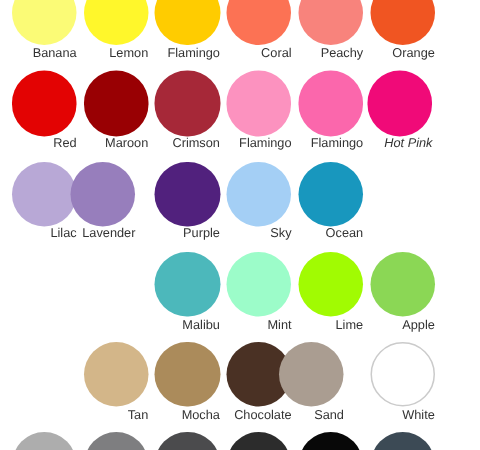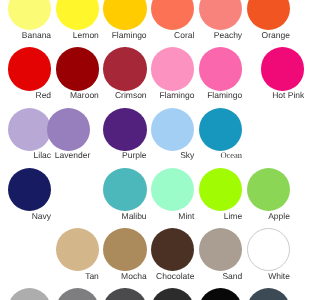--- a/index.html
+++ b/index.html
@@ -101,21 +101,21 @@
         <div class="swatch-label">Crimson</div>
       </div>
       <div class="swatch-cell" style="left: 151.08px;">
         <div class="swatch-dot" title="BubbleGum" style="background-color: rgb(252, 146, 191);"></div>
         <div class="swatch-label">Flamingo</div>
       </div>
       <div class="swatch-cell" style="left: 198.84px;">
         <div class="swatch-dot" title="Flamingo" style="background-color: rgb(251, 103, 172);"></div>
         <div class="swatch-label">Flamingo</div>
       </div>
-      <div class="swatch-cell" style="left: 261px;">
+      <div class="swatch-cell" style="left: 245px; font-style: italic;">
         <div class="swatch-dot" title="Hot Pink" style="background-color: rgb(240, 10, 120);"></div>
         <div class="swatch-label">Hot Pink</div>
       </div>
     </div>
     <div class="swatch-row">
       <div class="swatch-cell" style="left: 7.8px;">
         <div class="swatch-dot" title="Lilac" style="background-color: rgb(184, 168, 214);"></div>
         <div class="swatch-label">Lilac</div>
       </div>
       <div class="swatch-cell" style="left: 47px;">
@@ -123,30 +123,26 @@
         <div class="swatch-label">Lavender</div>
       </div>
       <div class="swatch-cell" style="left: 103.32px;">
         <div class="swatch-dot" title="Purple" style="background-color: rgb(81, 33, 125);"></div>
         <div class="swatch-label">Purple</div>
       </div>
       <div class="swatch-cell" style="left: 151.08px;">
         <div class="swatch-dot" title="Sky" style="background-color: rgb(164, 207, 245);"></div>
         <div class="swatch-label">Sky</div>
       </div>
-      <div class="swatch-cell" style="left: 198.84px; font-family: Liberation Serif, serif;">
+      <div class="swatch-cell" style="left: 198.84px;">
         <div class="swatch-dot" title="Ocean" style="background-color: rgb(24, 151, 190);"></div>
         <div class="swatch-label">Ocean</div>
       </div>
     </div>
     <div class="swatch-row">
-      <div class="swatch-cell" style="left: 7.8px;">
-        <div class="swatch-dot" title="Navy" style="background-color: rgb(22, 27, 98);"></div>
-        <div class="swatch-label">Navy</div>
-      </div>
       <div class="swatch-cell" style="left: 103.32px;">
         <div class="swatch-dot" title="Malibu" style="background-color: rgb(76, 184, 187);"></div>
         <div class="swatch-label">Malibu</div>
       </div>
       <div class="swatch-cell" style="left: 151.08px;">
         <div class="swatch-dot" title="Mint" style="background-color: rgb(156, 252, 201);"></div>
         <div class="swatch-label">Mint</div>
       </div>
       <div class="swatch-cell" style="left: 198.84px;">
         <div class="swatch-dot" title="Lime" style="background-color: rgb(161, 251, 2);"></div>
@@ -163,21 +159,21 @@
         <div class="swatch-label">Tan</div>
       </div>
       <div class="swatch-cell" style="left: 103.32px;">
         <div class="swatch-dot" title="Mocha" style="background-color: rgb(171, 139, 91);"></div>
         <div class="swatch-label">Mocha</div>
       </div>
       <div class="swatch-cell" style="left: 151.08px;">
         <div class="swatch-dot" title="Chocolate" style="background-color: rgb(74, 49, 36);"></div>
         <div class="swatch-label">Chocolate</div>
       </div>
-      <div class="swatch-cell" style="left: 199px;">
+      <div class="swatch-cell" style="left: 186px;">
         <div class="swatch-dot" title="Sand" style="background-color: rgb(170, 157, 145);"></div>
         <div class="swatch-label">Sand</div>
       </div>
       <div class="swatch-cell" style="left: 246.6px;">
         <div class="swatch-dot is-outlined" title="White" style="background-color: rgb(255, 255, 255);"></div>
         <div class="swatch-label">White</div>
       </div>
     </div>
     <div class="swatch-row">
       <div class="swatch-cell" style="left: 7.8px;">

